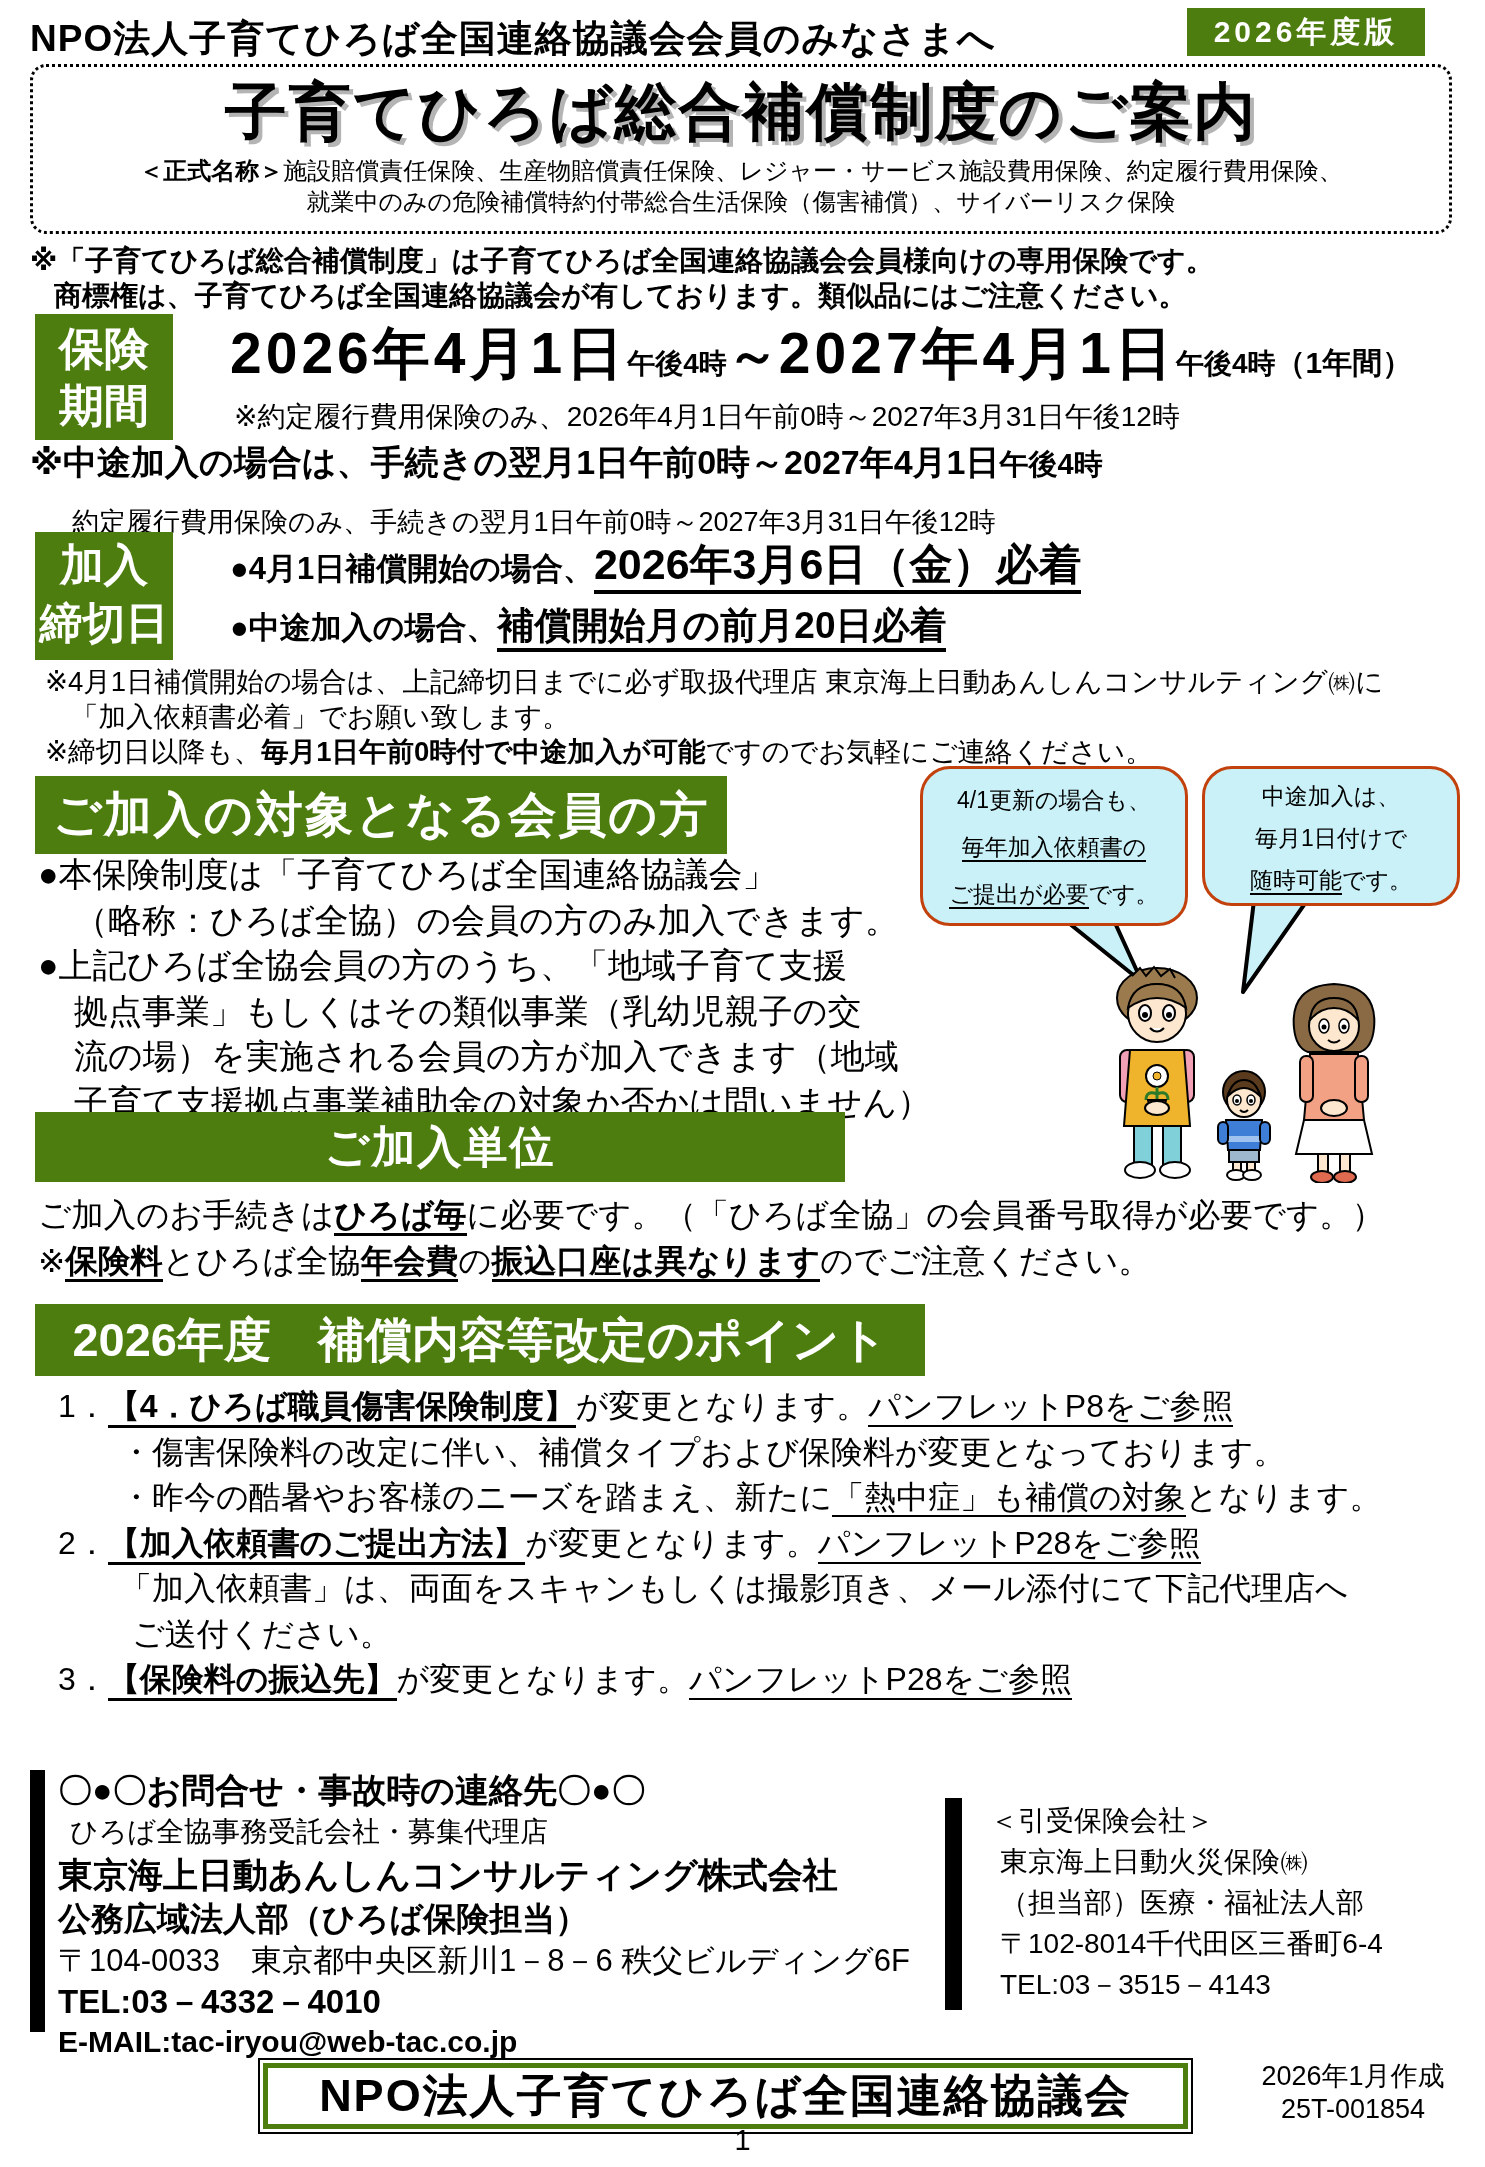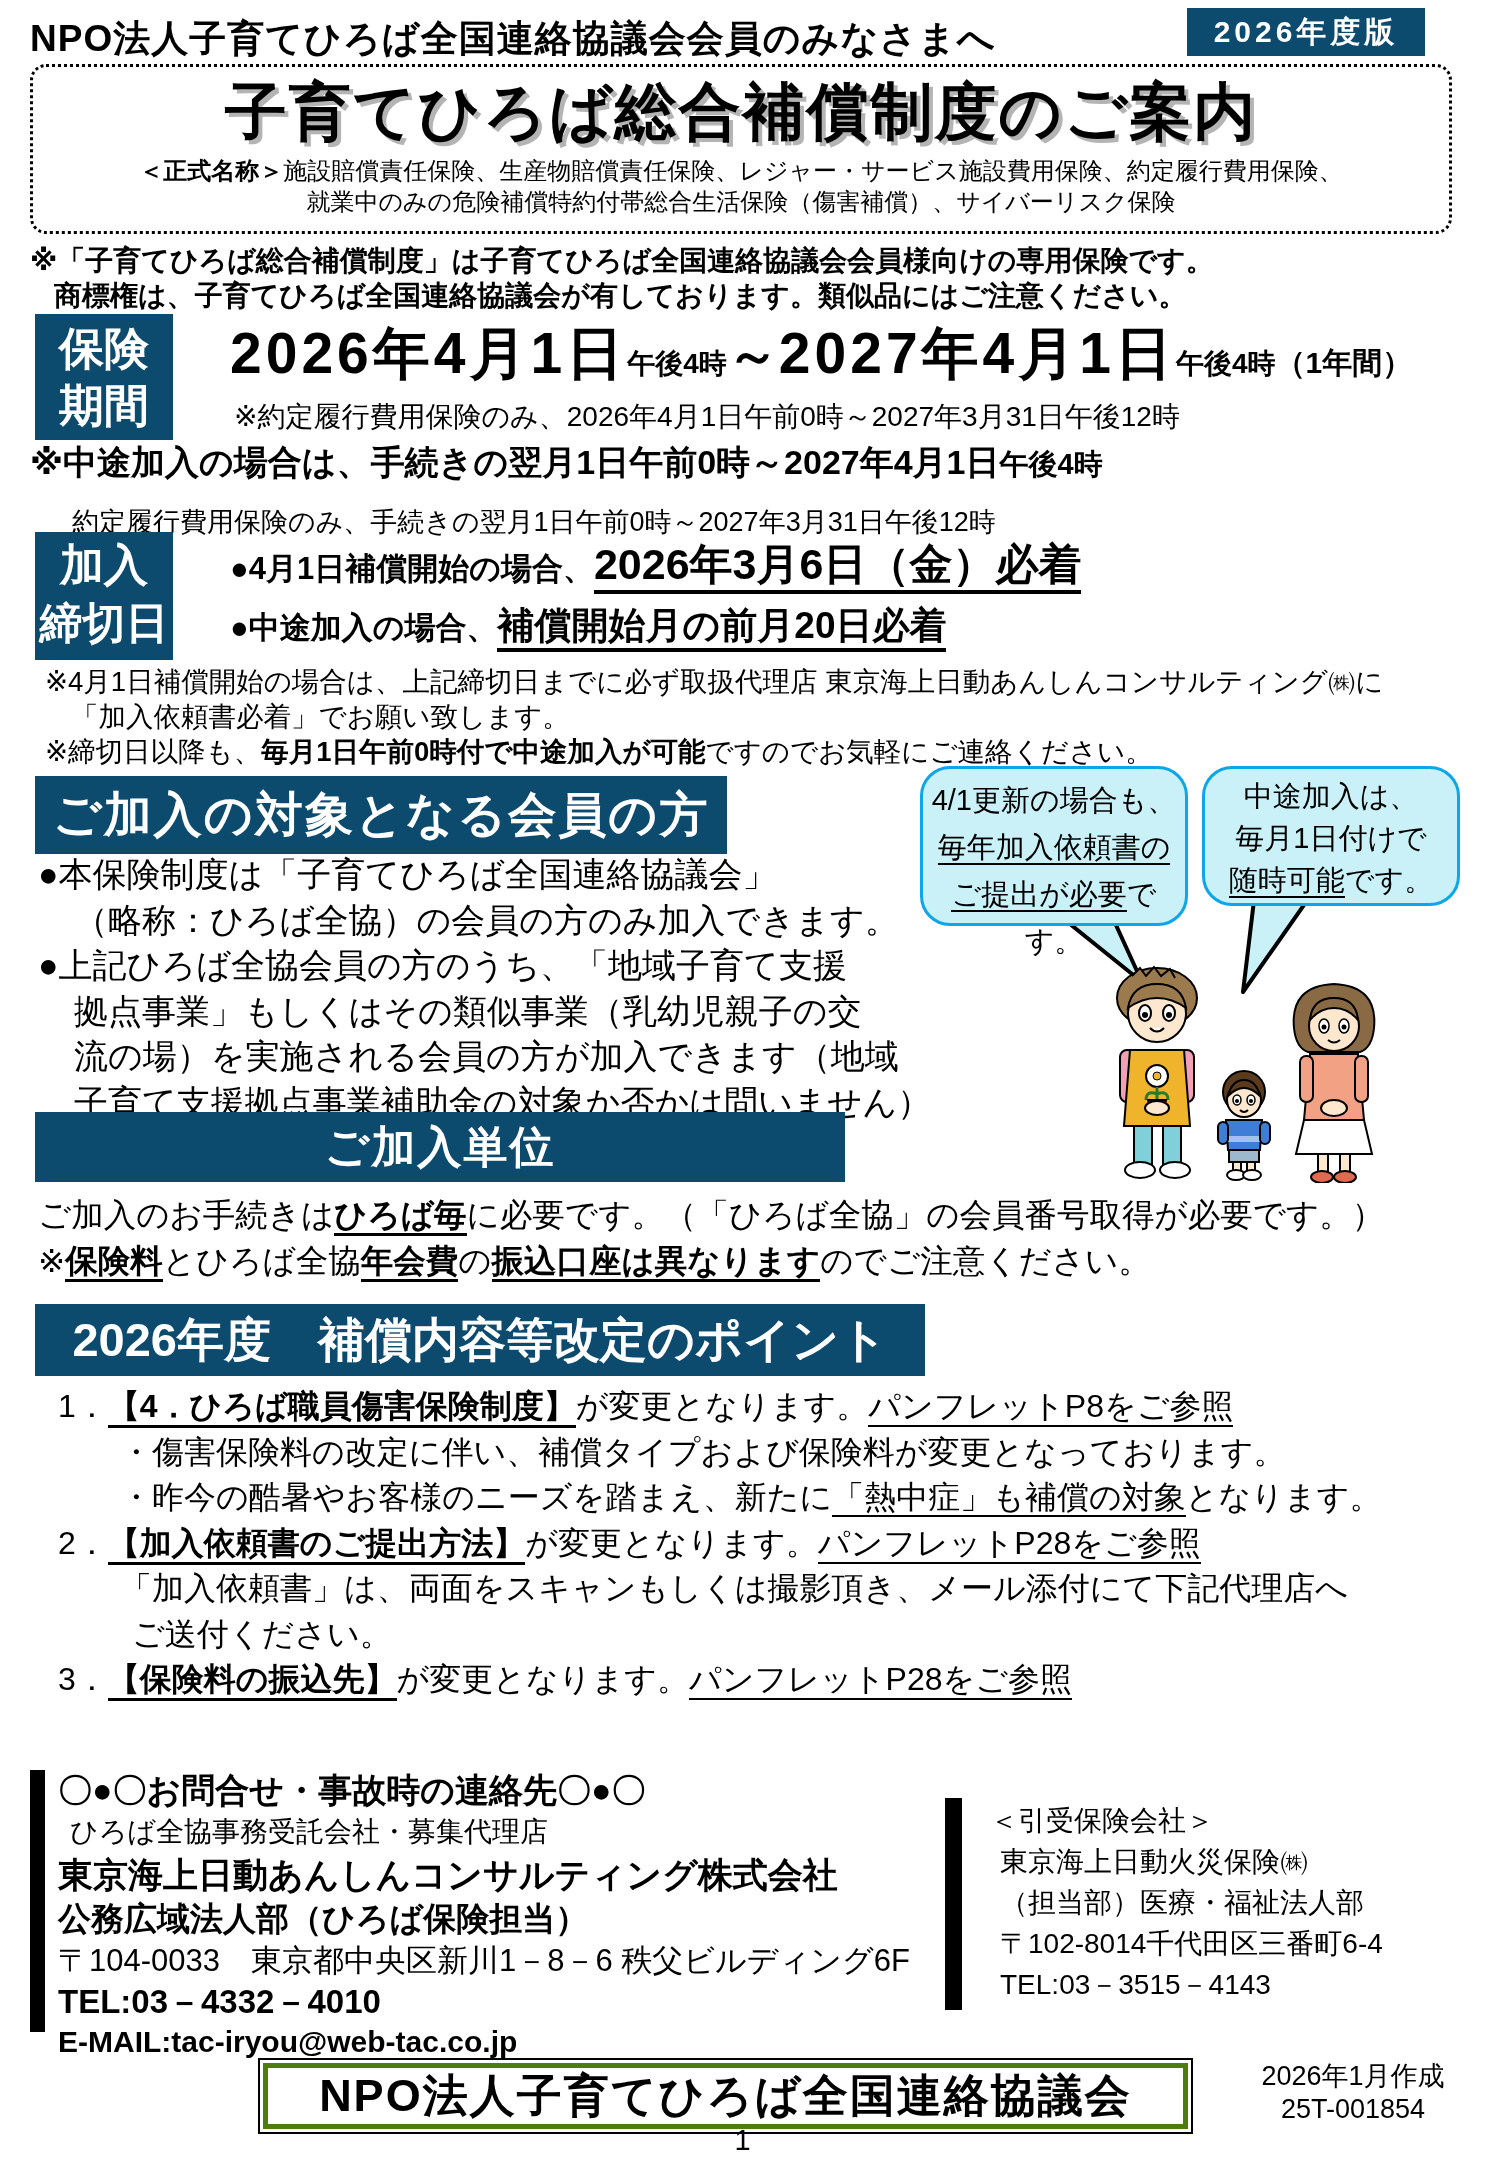--- a/index.html
+++ b/index.html
@@ -1,20 +1,20 @@
 <!DOCTYPE html>
 <html><head>
 <meta charset="utf-8">
 <style>
   html,body{margin:0;padding:0;background:#fff;}
   .page{position:relative;width:1485px;height:2167px;background:#fff;color:#000;
         font-family:"Liberation Sans","DejaVu Sans",sans-serif;overflow:hidden;}
   .abs{position:absolute;}
   .b{font-weight:bold;}
-  .gray{background:#0c4a6e;color:#fff;font-weight:bold;text-align:center;}
+  .gray{background:#4d7c0f;color:#fff;font-weight:bold;text-align:center;}
 
   #audience{left:30px;top:14px;font-size:37px;font-weight:bold;letter-spacing:1px;}
   #badge{left:1187px;top:8px;width:238px;height:48px;line-height:48px;font-size:30px;letter-spacing:4px;}
 
   #titleBox{left:30px;top:64px;width:1422px;height:170px;border:3px dotted #000;border-radius:16px;
             box-sizing:border-box;text-align:center;}
   #titleBox .title{margin-top:2px;font-size:62px;font-weight:bold;letter-spacing:2px;
                    text-shadow:4px 4px 0 #b4b4b4;line-height:86px;}
   #titleBox .official{font-size:24px;line-height:31px;}
   #titleBox .official .lbl{font-weight:bold;}
@@ -41,22 +41,22 @@
   #deadlineItems .row1 .main{font-size:43px;font-weight:bold;border-bottom:4px solid #000;padding-bottom:2px;}
   #deadlineItems .row2{margin-top:7px;}
   #deadlineItems .row2 .pre{font-size:31px;font-weight:bold;}
   #deadlineItems .row2 .main{font-size:37px;font-weight:bold;border-bottom:4px solid #000;padding-bottom:2px;}
 
   #deadlineNotes{left:45px;top:664px;font-size:27.5px;line-height:35px;}
   #deadlineNotes .ind{padding-left:26px;}
 
   #eligHeading{left:35px;top:776px;width:692px;height:78px;line-height:78px;font-size:48px;letter-spacing:2px;}
 
-  .bubble{border:3px solid #0ea5e9;border-radius:30px;background:#c9f1f7;text-align:center;
-          font-size:29px;box-sizing:border-box;}
+  .bubble{border:3px solid #c2410c;border-radius:30px;background:#c9f1f7;text-align:center;
+          font-size:23px;box-sizing:border-box;}
   #bubbleLeft{left:920px;top:766px;width:268px;height:160px;line-height:47px;padding-top:8px;}
   #bubbleRight{left:1202px;top:766px;width:258px;height:140px;line-height:42px;padding-top:6px;}
   .bub-u{border-bottom:2px solid #000;}
   .tail{pointer-events:none;}
 
   #eligBody{left:38px;top:852px;font-size:34px;line-height:45.5px;white-space:nowrap;}
   #eligBody .ind{padding-left:36px;}
 
   #unitHeading{left:35px;top:1112px;width:810px;height:70px;line-height:70px;font-size:44px;letter-spacing:2px;}
   #unitBody{left:38px;top:1192px;font-size:32.5px;line-height:46px;white-space:nowrap;}

